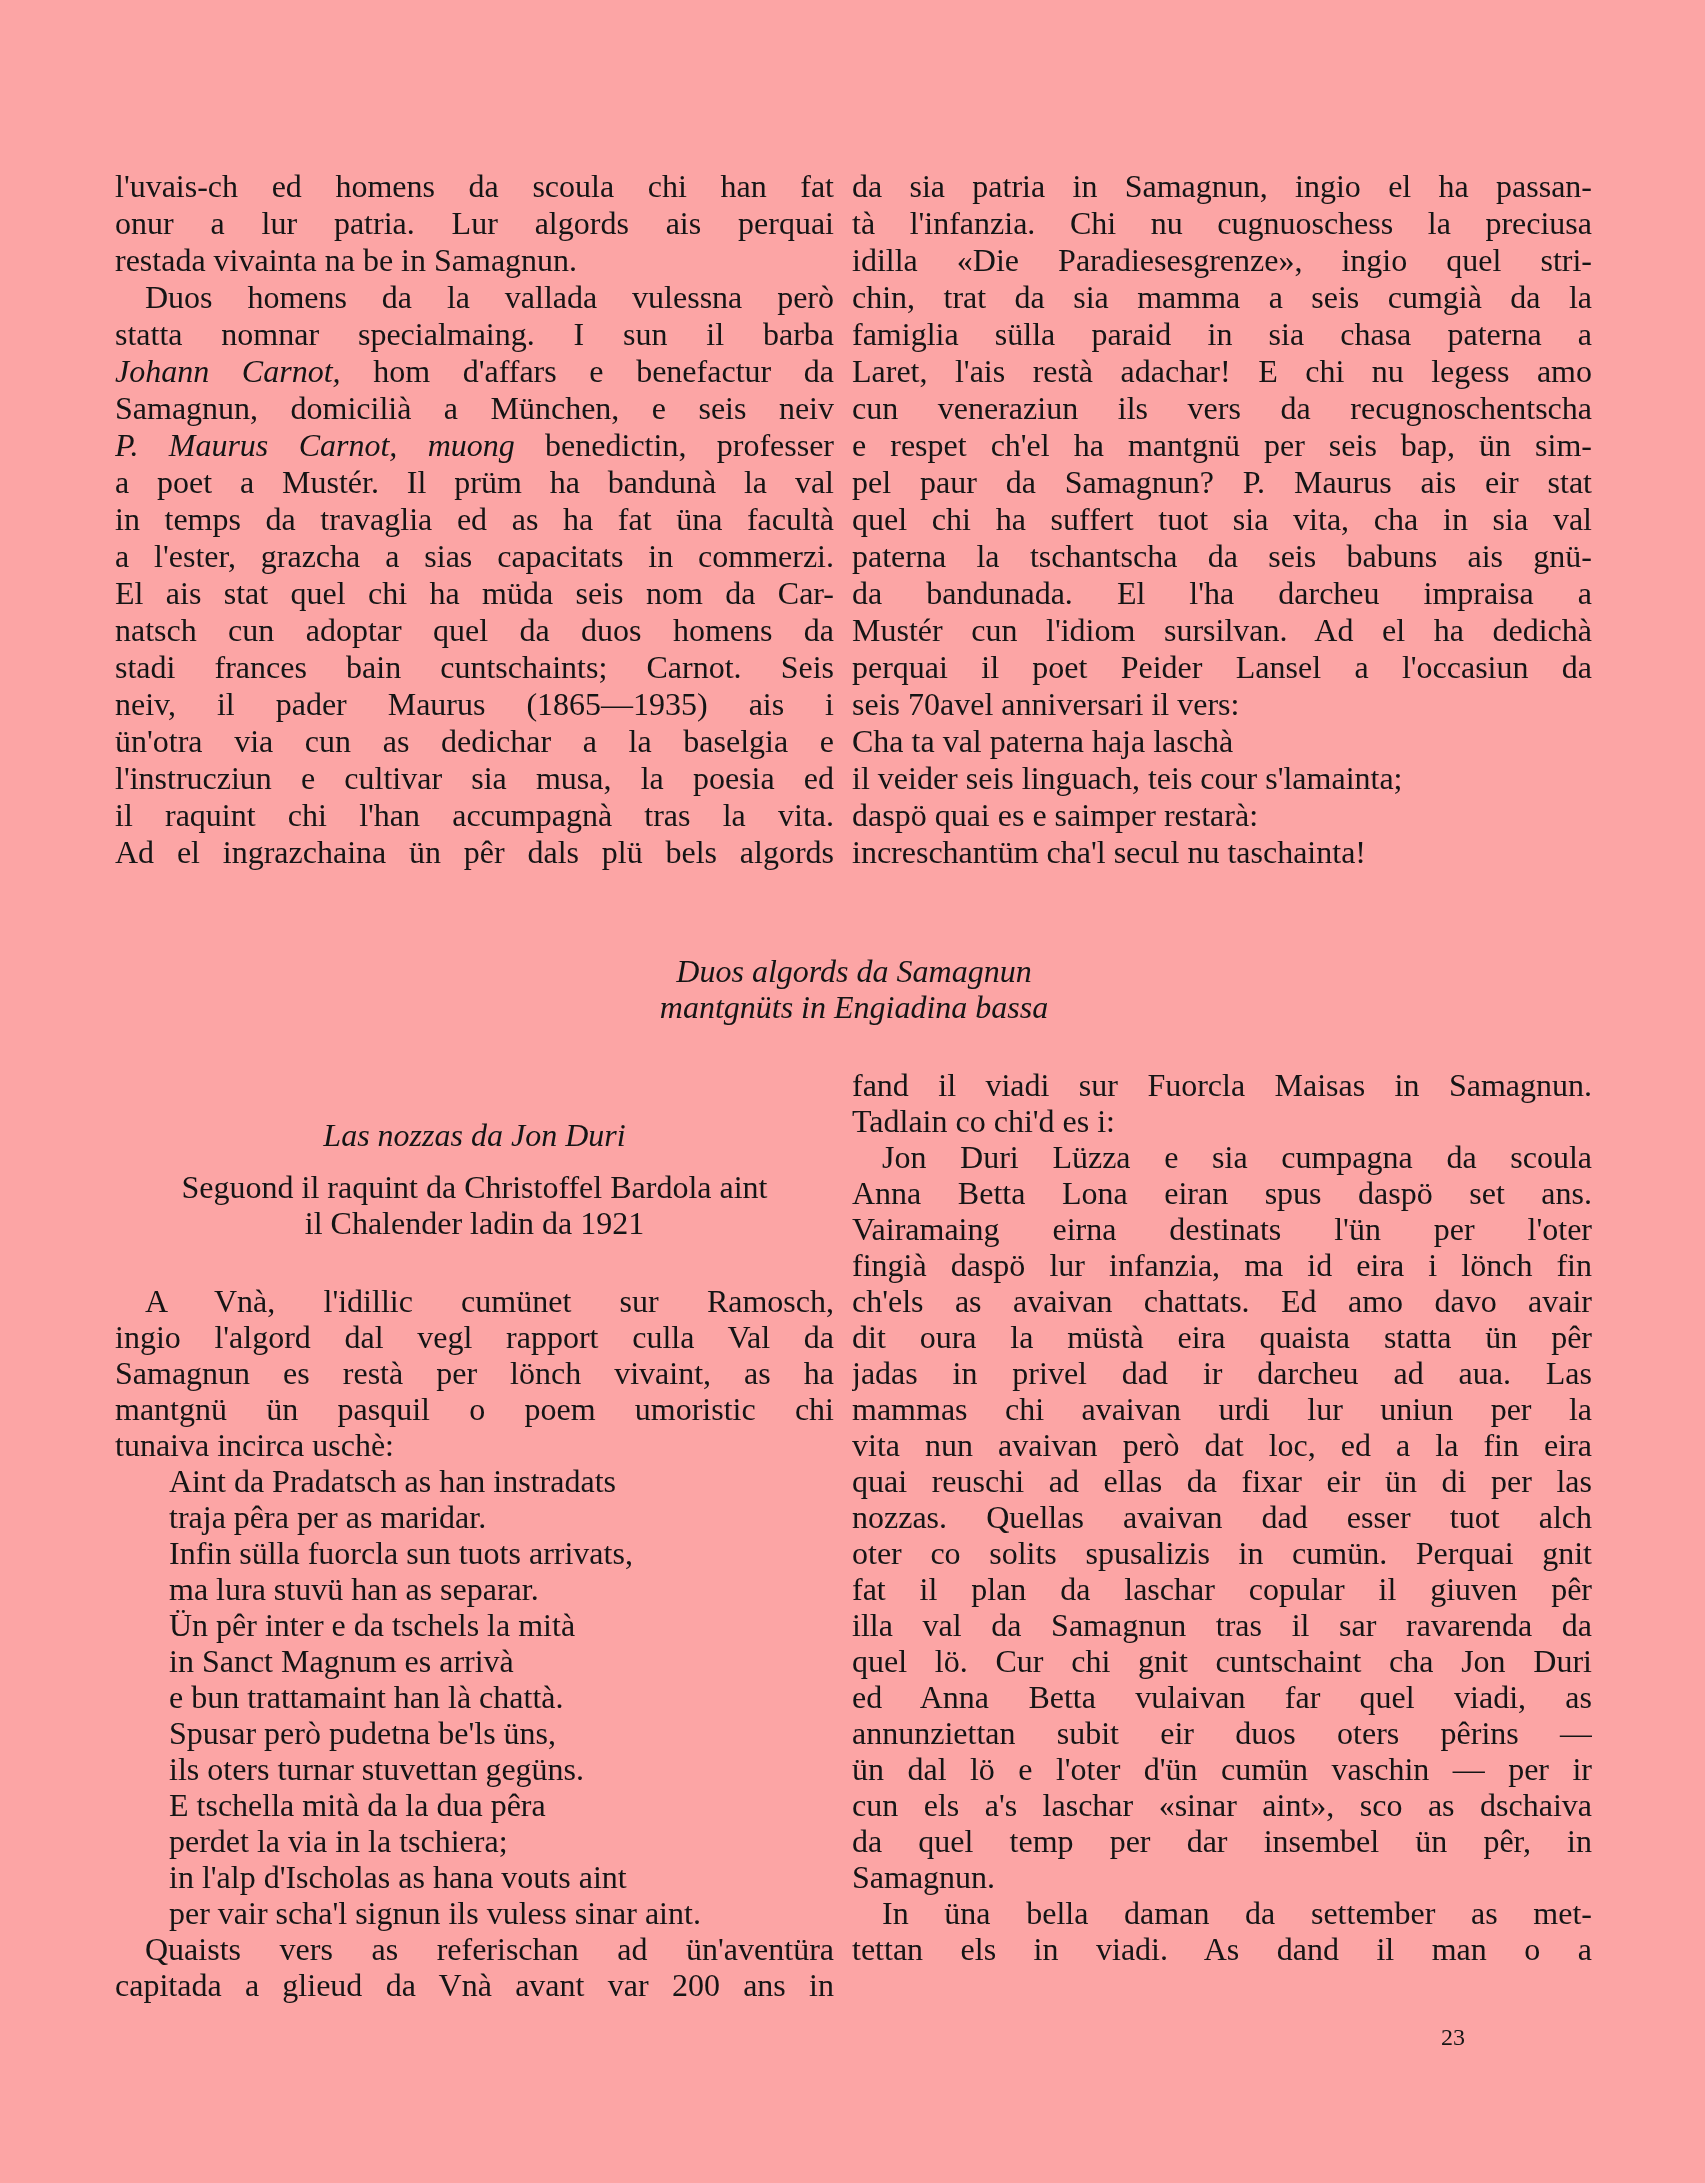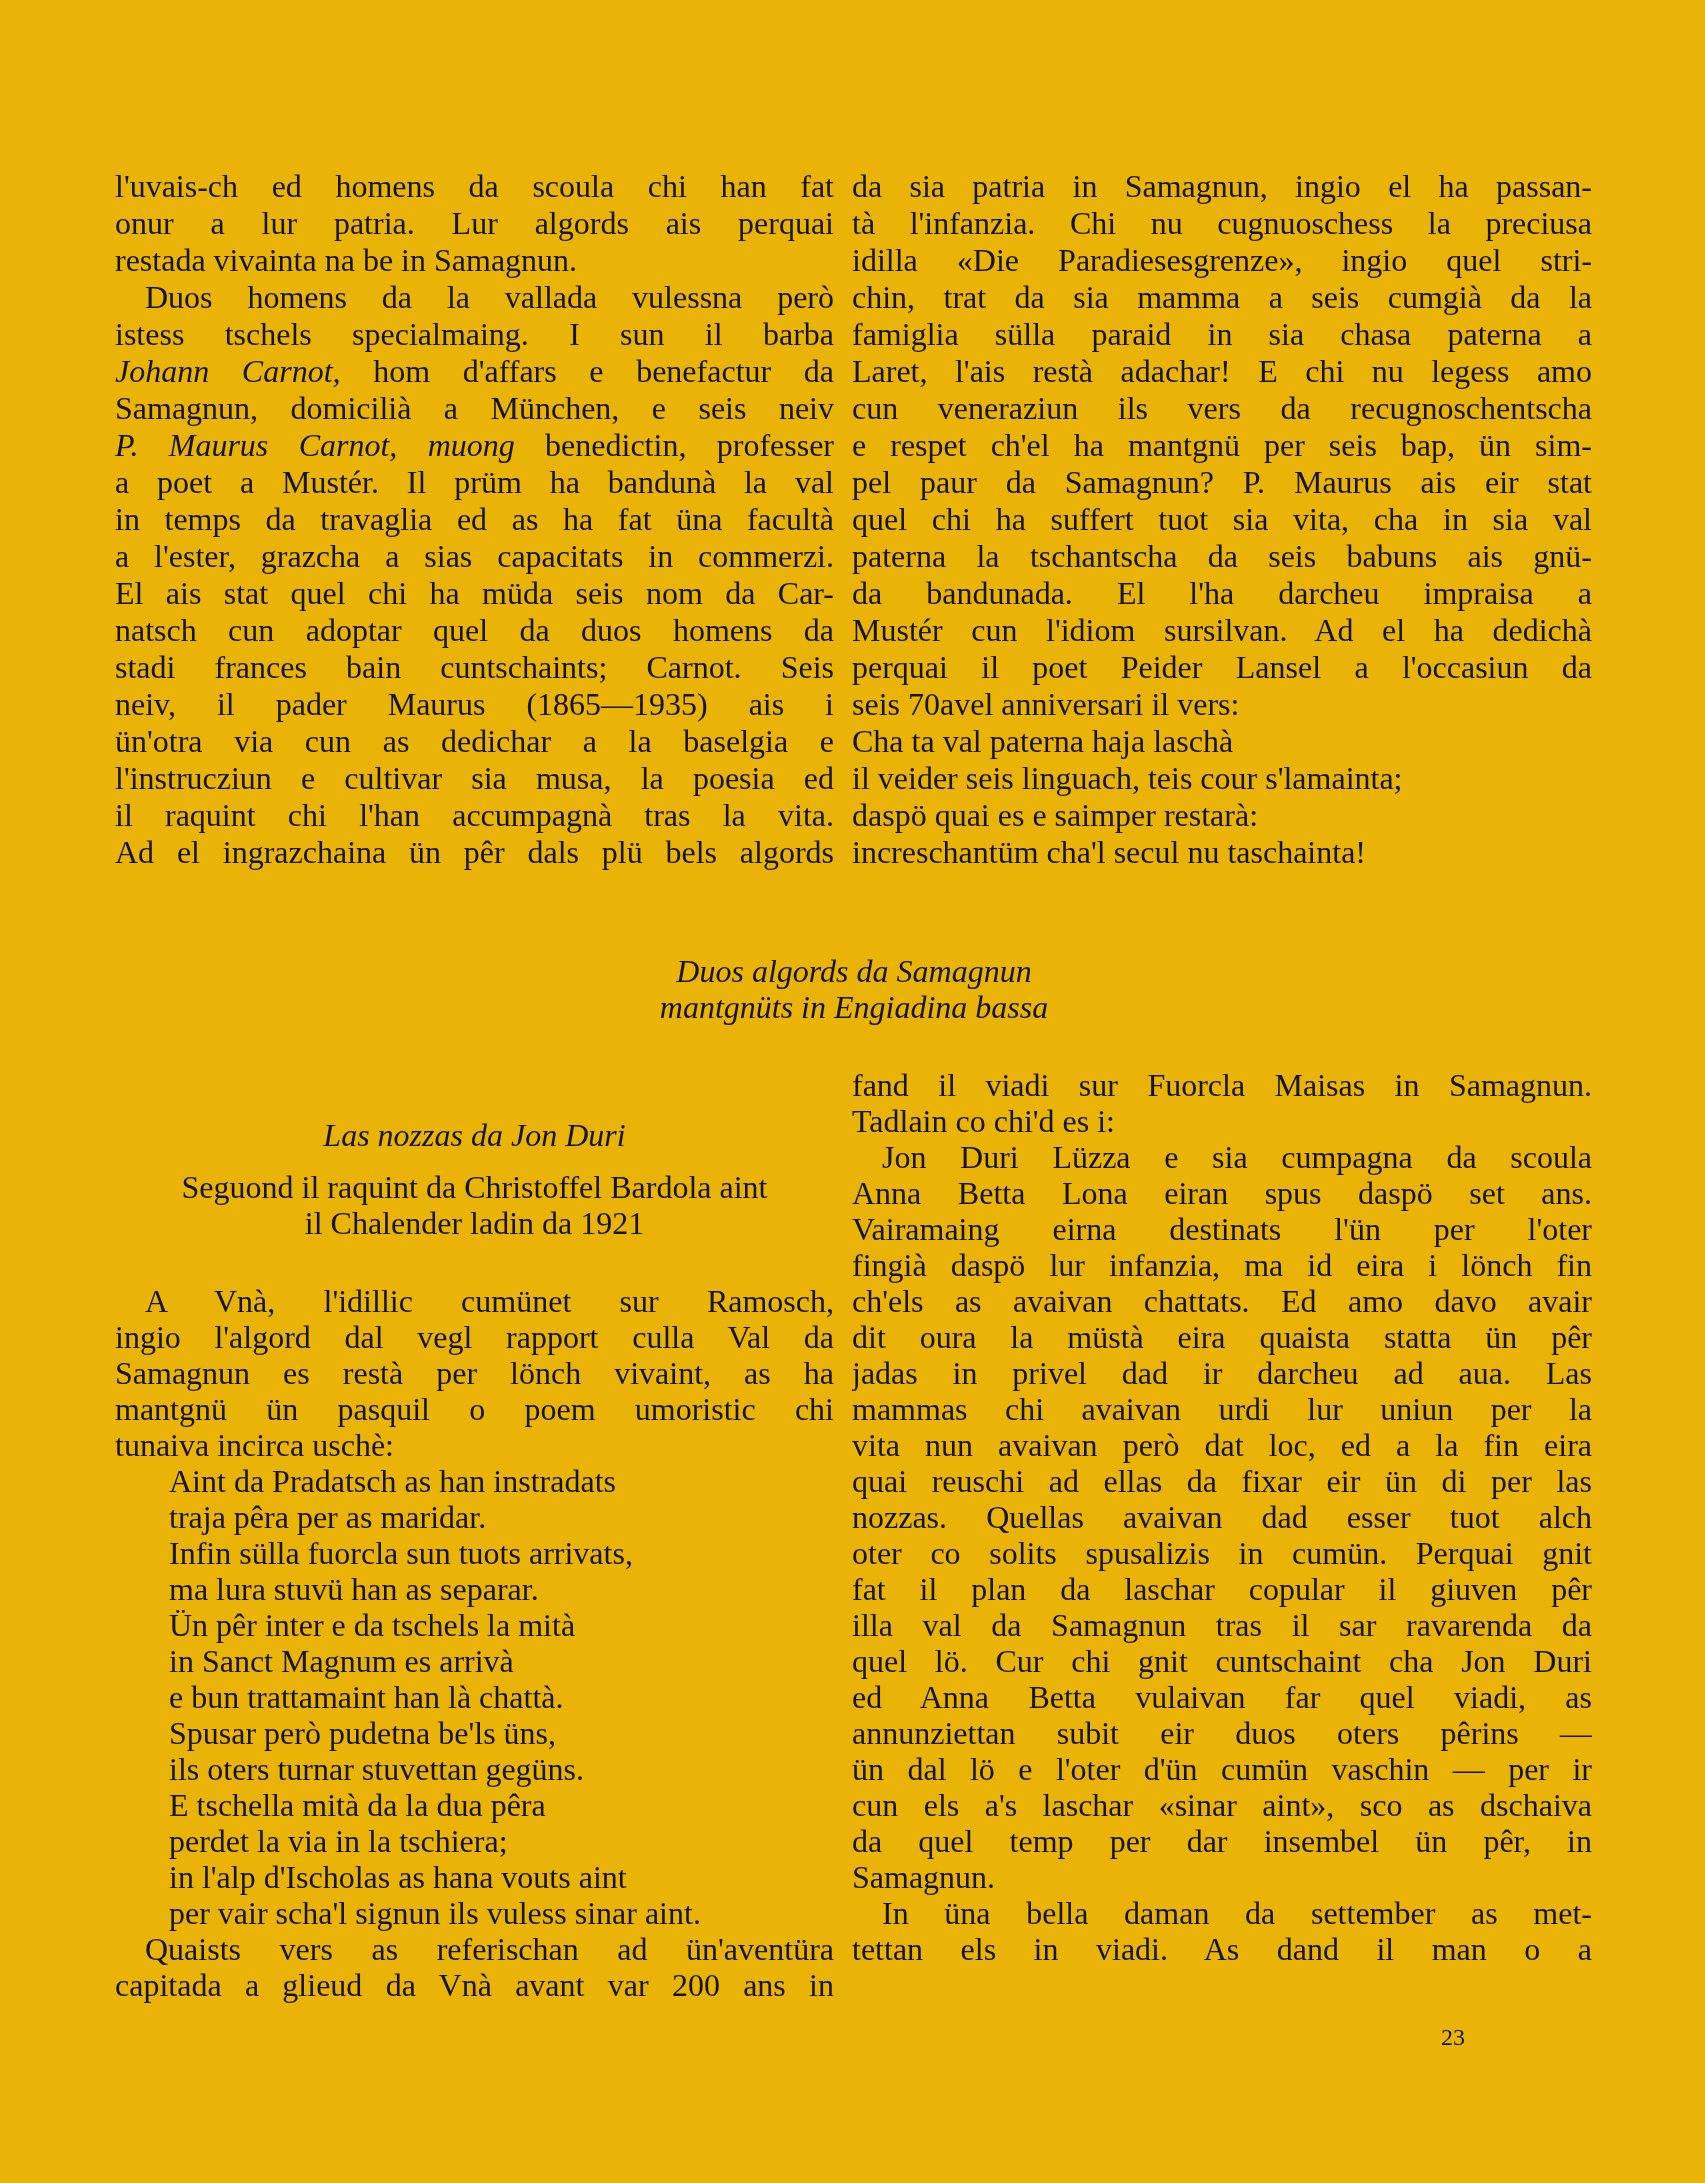--- a/index.html
+++ b/index.html
@@ -1,20 +1,20 @@
 <!DOCTYPE html>
 <html style="font-size:12px"><head>
 <meta charset="utf-8">
 <style>
   html,body{margin:0;padding:0;background:#ffffff;}
   .page{
     position:relative;
     width:1706px;
     height:2183px;
-    background:#eab308;
+    background:#fca5a5;
     color:#151515;
     font-family:"Liberation Serif", serif;
     overflow:hidden;
   }
   .col{position:absolute;}
   .ln{
     font-size:32px;
     line-height:37px;
     height:37px;
     white-space:normal;
@@ -48,21 +48,21 @@
 </head>
 <body>
 
 <div class="page">
 
   <div class="col sec1-left">
     <div class="ln j">l'uvais-ch ed homens da scoula chi han fat</div>
     <div class="ln j">onur a lur patria. Lur algords ais perquai</div>
     <div class="ln">restada vivainta na be in Samagnun.</div>
     <div class="ln j ind">Duos homens da la vallada vulessna però</div>
-    <div class="ln j">istess tschels specialmaing. I sun il barba</div>
+    <div class="ln j">statta nomnar specialmaing. I sun il barba</div>
     <div class="ln j"><span class="it">Johann Carnot,</span><span> hom d'affars e benefactur da</span></div>
     <div class="ln j">Samagnun, domicilià a München, e seis neiv</div>
     <div class="ln j"><span class="it">P. Maurus Carnot, muong</span><span> benedictin, professer</span></div>
     <div class="ln j">a poet a Mustér. Il prüm ha bandunà la val</div>
     <div class="ln j">in temps da travaglia ed as ha fat üna facultà</div>
     <div class="ln j">a l'ester, grazcha a sias capacitats in commerzi.</div>
     <div class="ln j">El ais stat quel chi ha müda seis nom da Car-</div>
     <div class="ln j">natsch cun adoptar quel da duos homens da</div>
     <div class="ln j">stadi frances bain cuntschaints; Carnot. Seis</div>
     <div class="ln j">neiv, il pader Maurus (1865—1935) ais i</div>

